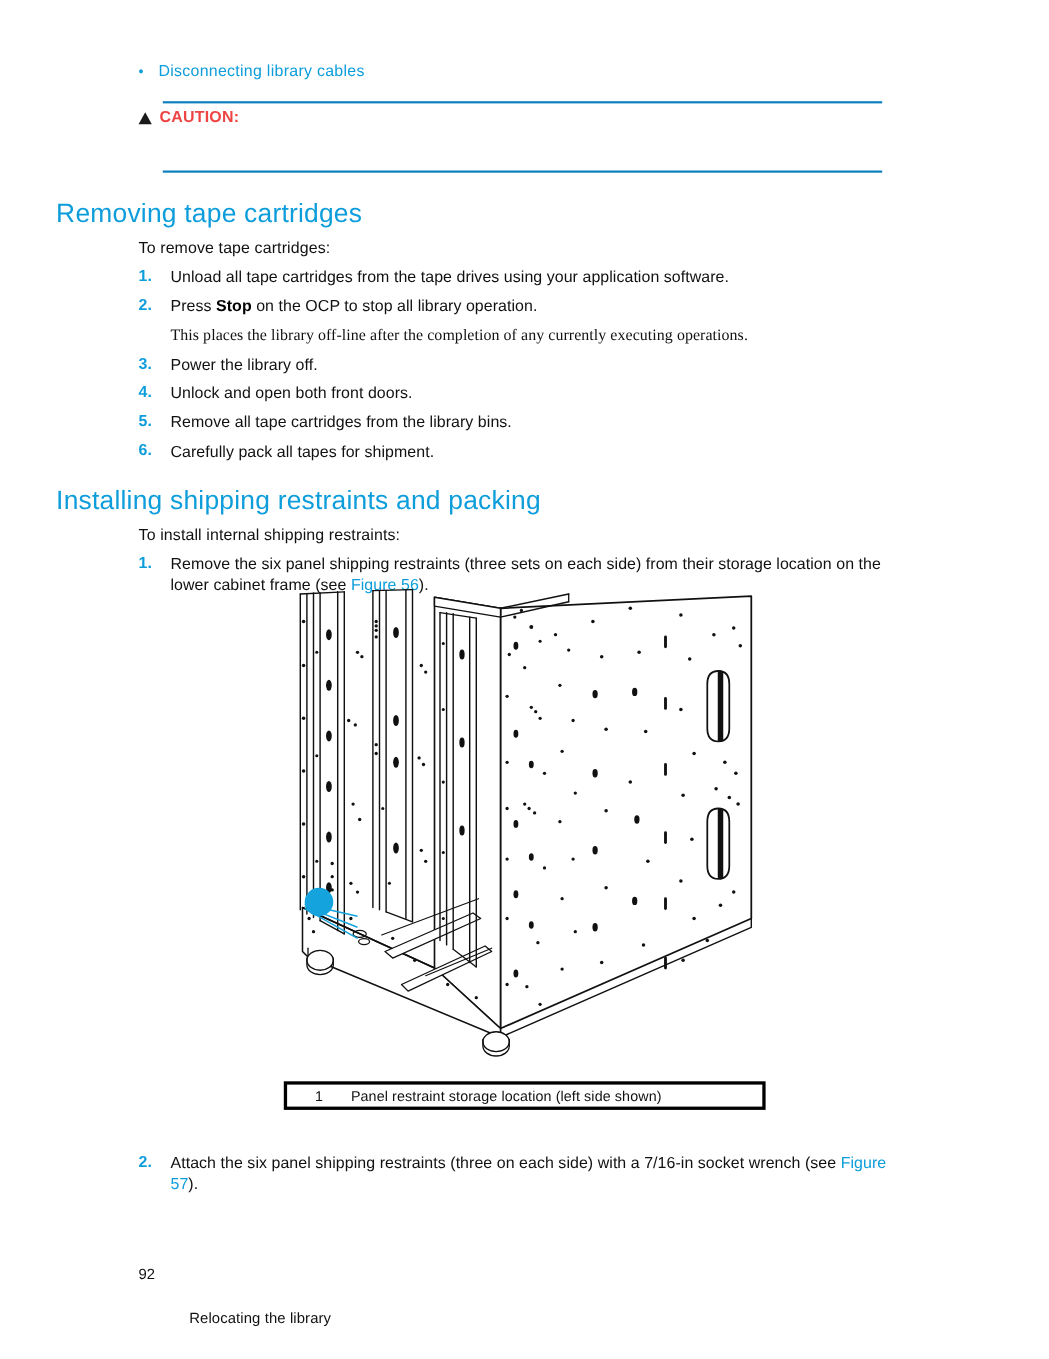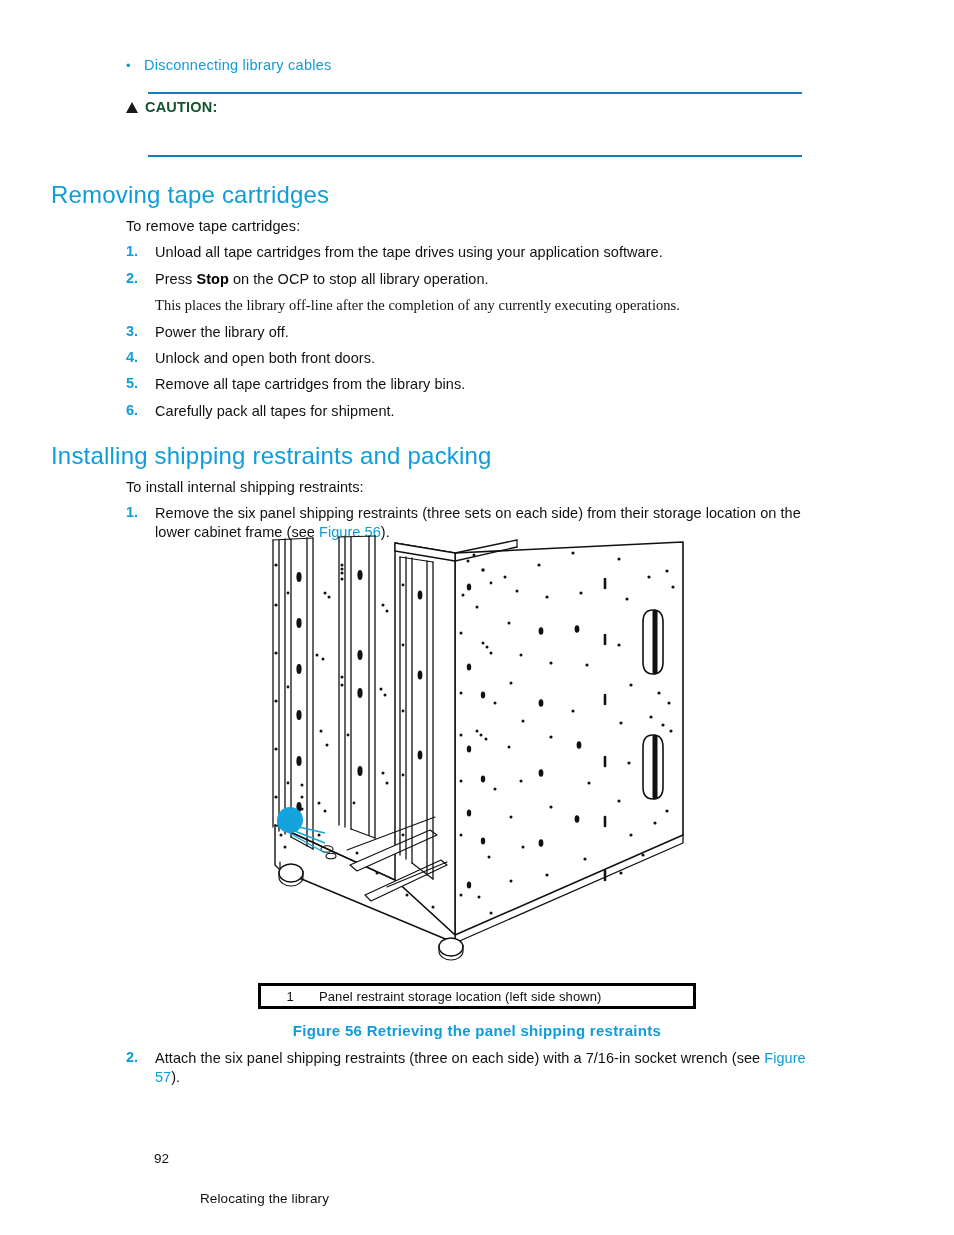--- a/index.html
+++ b/index.html
@@ -65,21 +65,21 @@
     border-left: 6.5px solid transparent;
     border-right: 6.5px solid transparent;
     border-bottom: 11px solid #1a1a1a;
     display: inline-block;
     position: relative;
     top: 0px;
   }
   .caution-label {
     font-size: 14.5px;
     font-weight: 700;
-    color: #14532d;
+    color: #ef4444;
     letter-spacing: 0.2px;
   }
   .caution-body {
     position: absolute;
     left: 148px;
     top: 124px;
     font-size: 14.5px;
     color: #111;
     letter-spacing: 0.1px;
   }
@@ -200,21 +200,21 @@
 
   
   .footer {
     position: absolute;
     left: 126px;
     top: 1151px;
     display: flex;
     font-size: 13.5px;
     color: #111;
   }
-  .footer-page { width: 46px; margin-left: 28px; }
+  .footer-page { width: 46px; }
   .footer-title { letter-spacing: 0.1px; margin-top: 40px; }
 </style>
 </head>
 <body>
 
 <div class="page">
 
   <div class="bullet-row">
     <span class="bullet-dot">•</span>
     <span class="bullet-text xref">Disconnecting library cables</span>
@@ -503,21 +503,20 @@
       </g>
       <circle cx="35" cy="285" r="13" fill="#14a3dd"></circle>
     </svg>
   </div>
 
   <div class="legend-box">
     <span class="legend-num">1</span>
     <span class="legend-text">Panel restraint storage location (left side shown)</span>
   </div>
 
-  <div class="fig-caption">Figure 56 Retrieving the panel shipping restraints</div>
 
   <div class="step" id="i2">
     <span class="step-num">2.</span>
     <span class="step-text"><span>Attach the six panel shipping restraints (three on each side) with a 7/16-in socket wrench (see </span><span class="xref">Figure 57</span><span>).</span></span>
   </div>
 
   <div class="footer">
     <span class="footer-page">92</span>
     <span class="footer-title">Relocating the library</span>
   </div>

